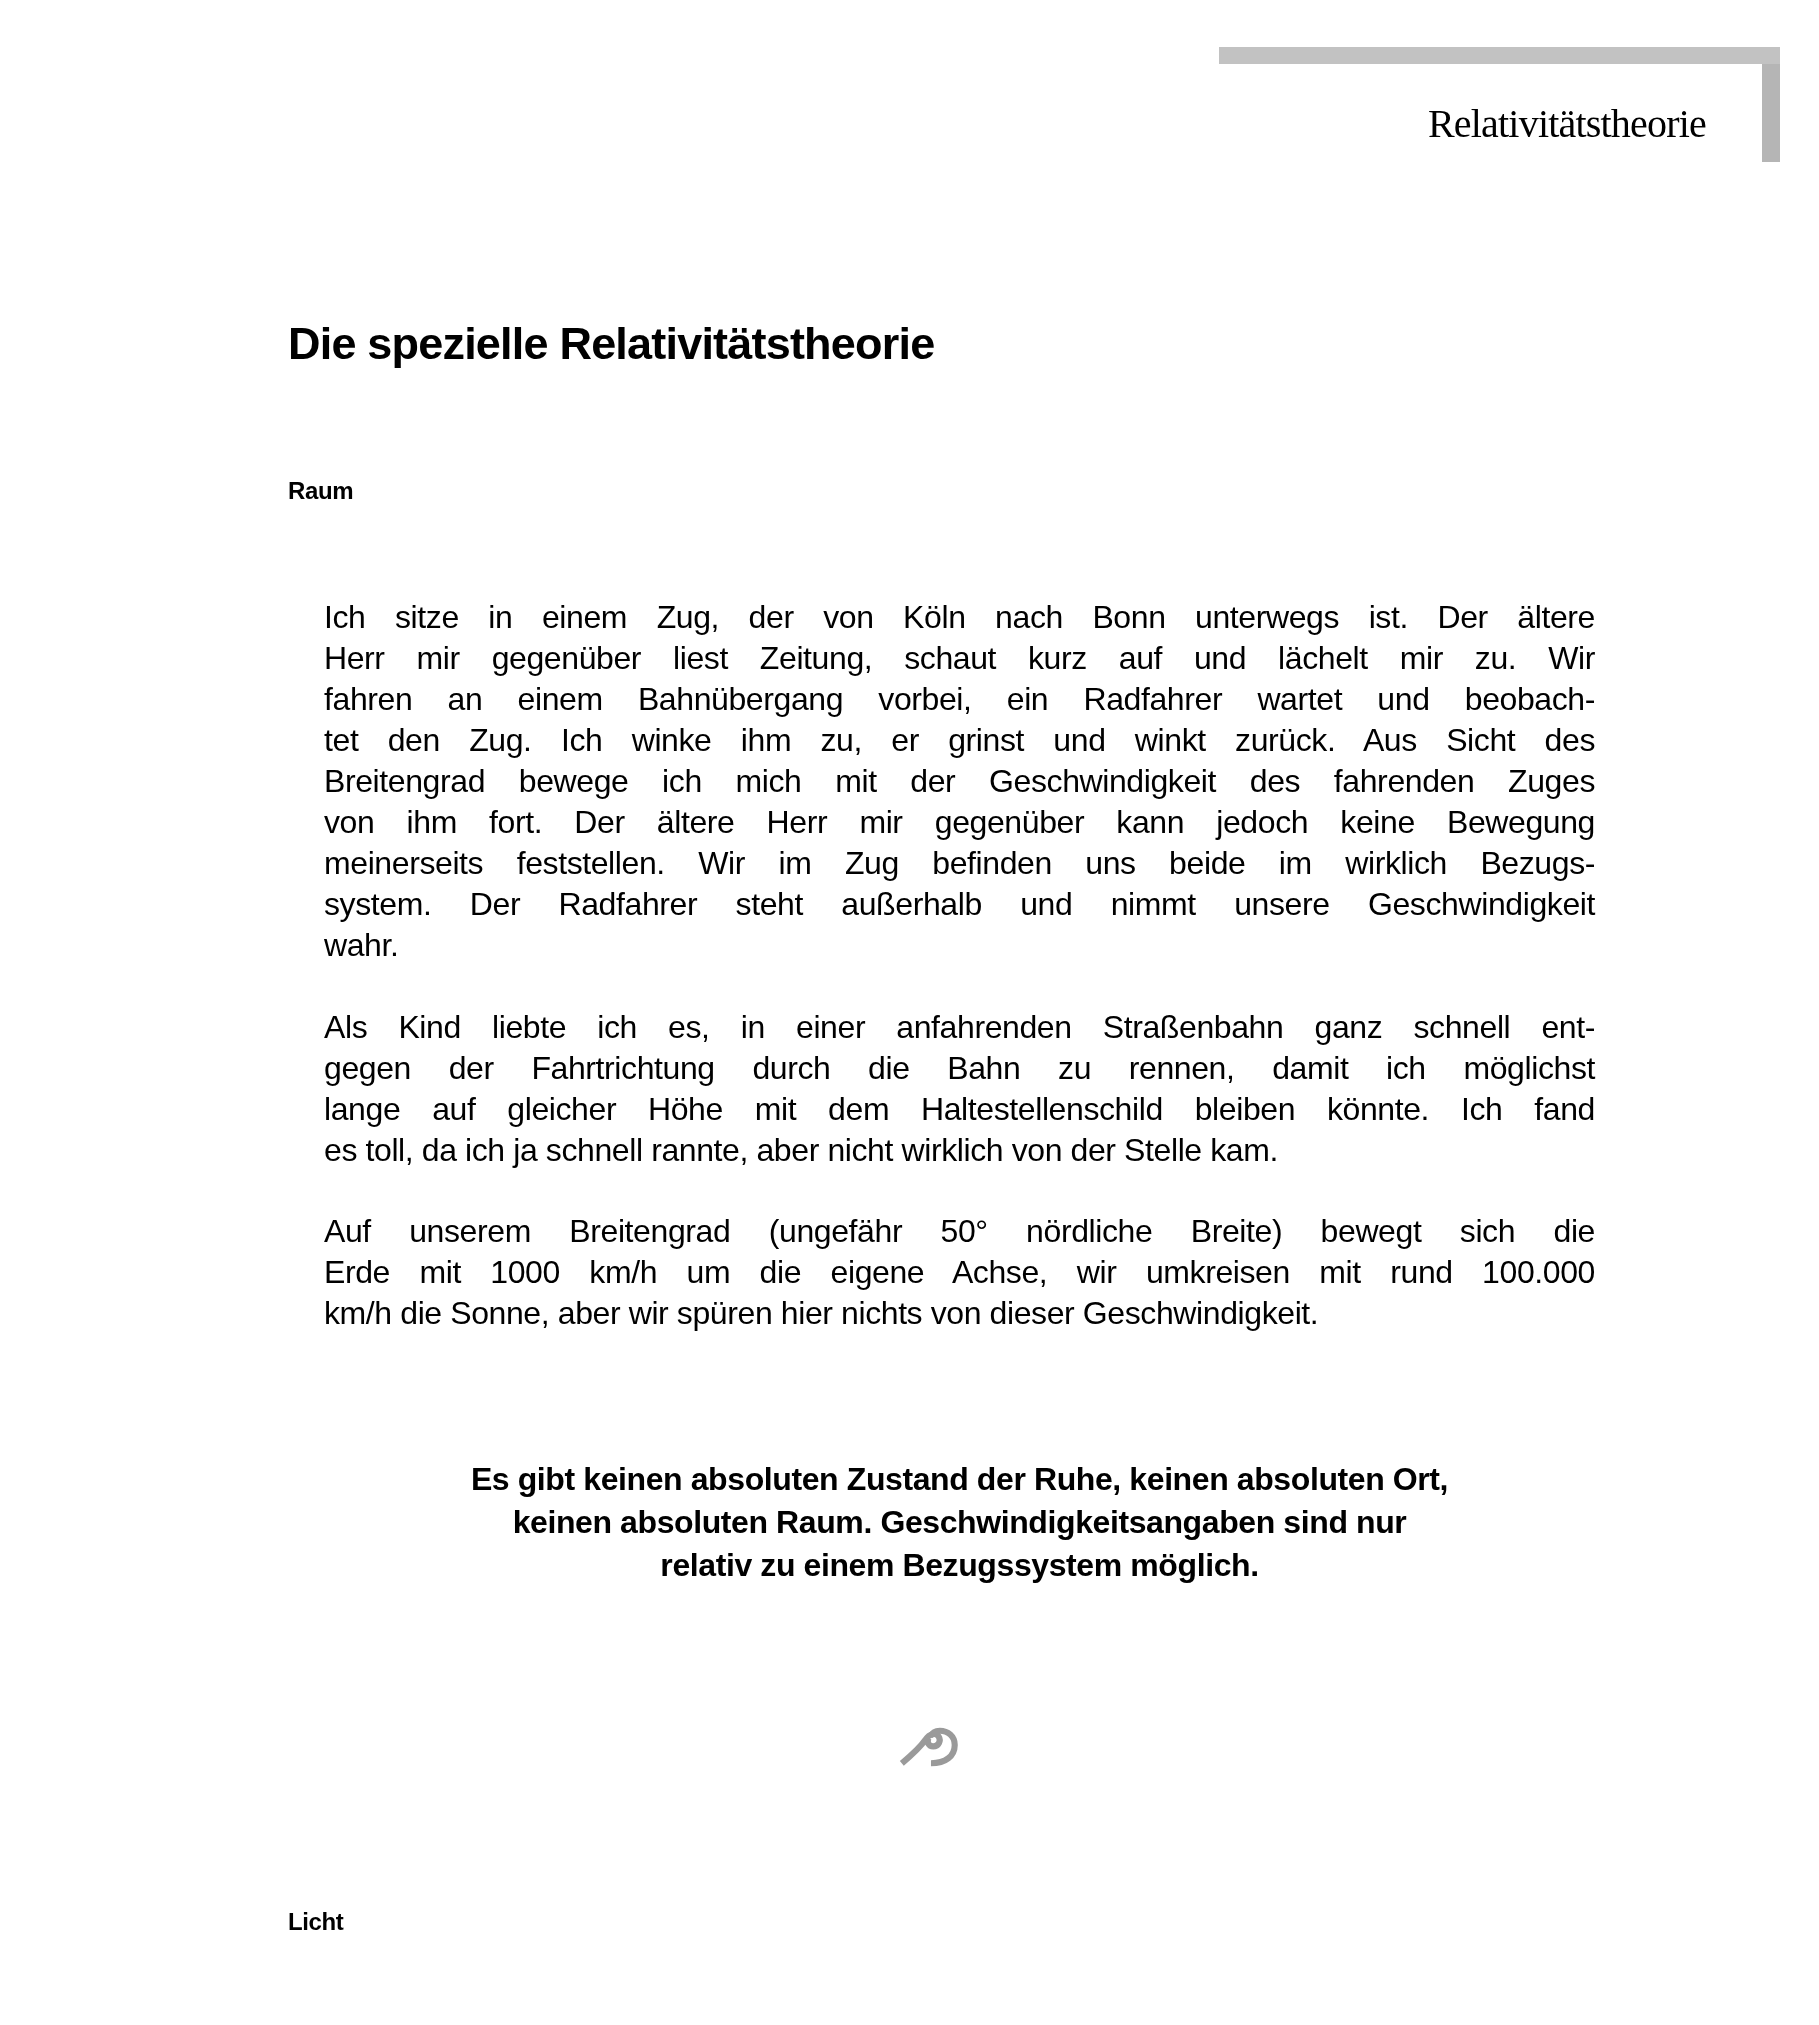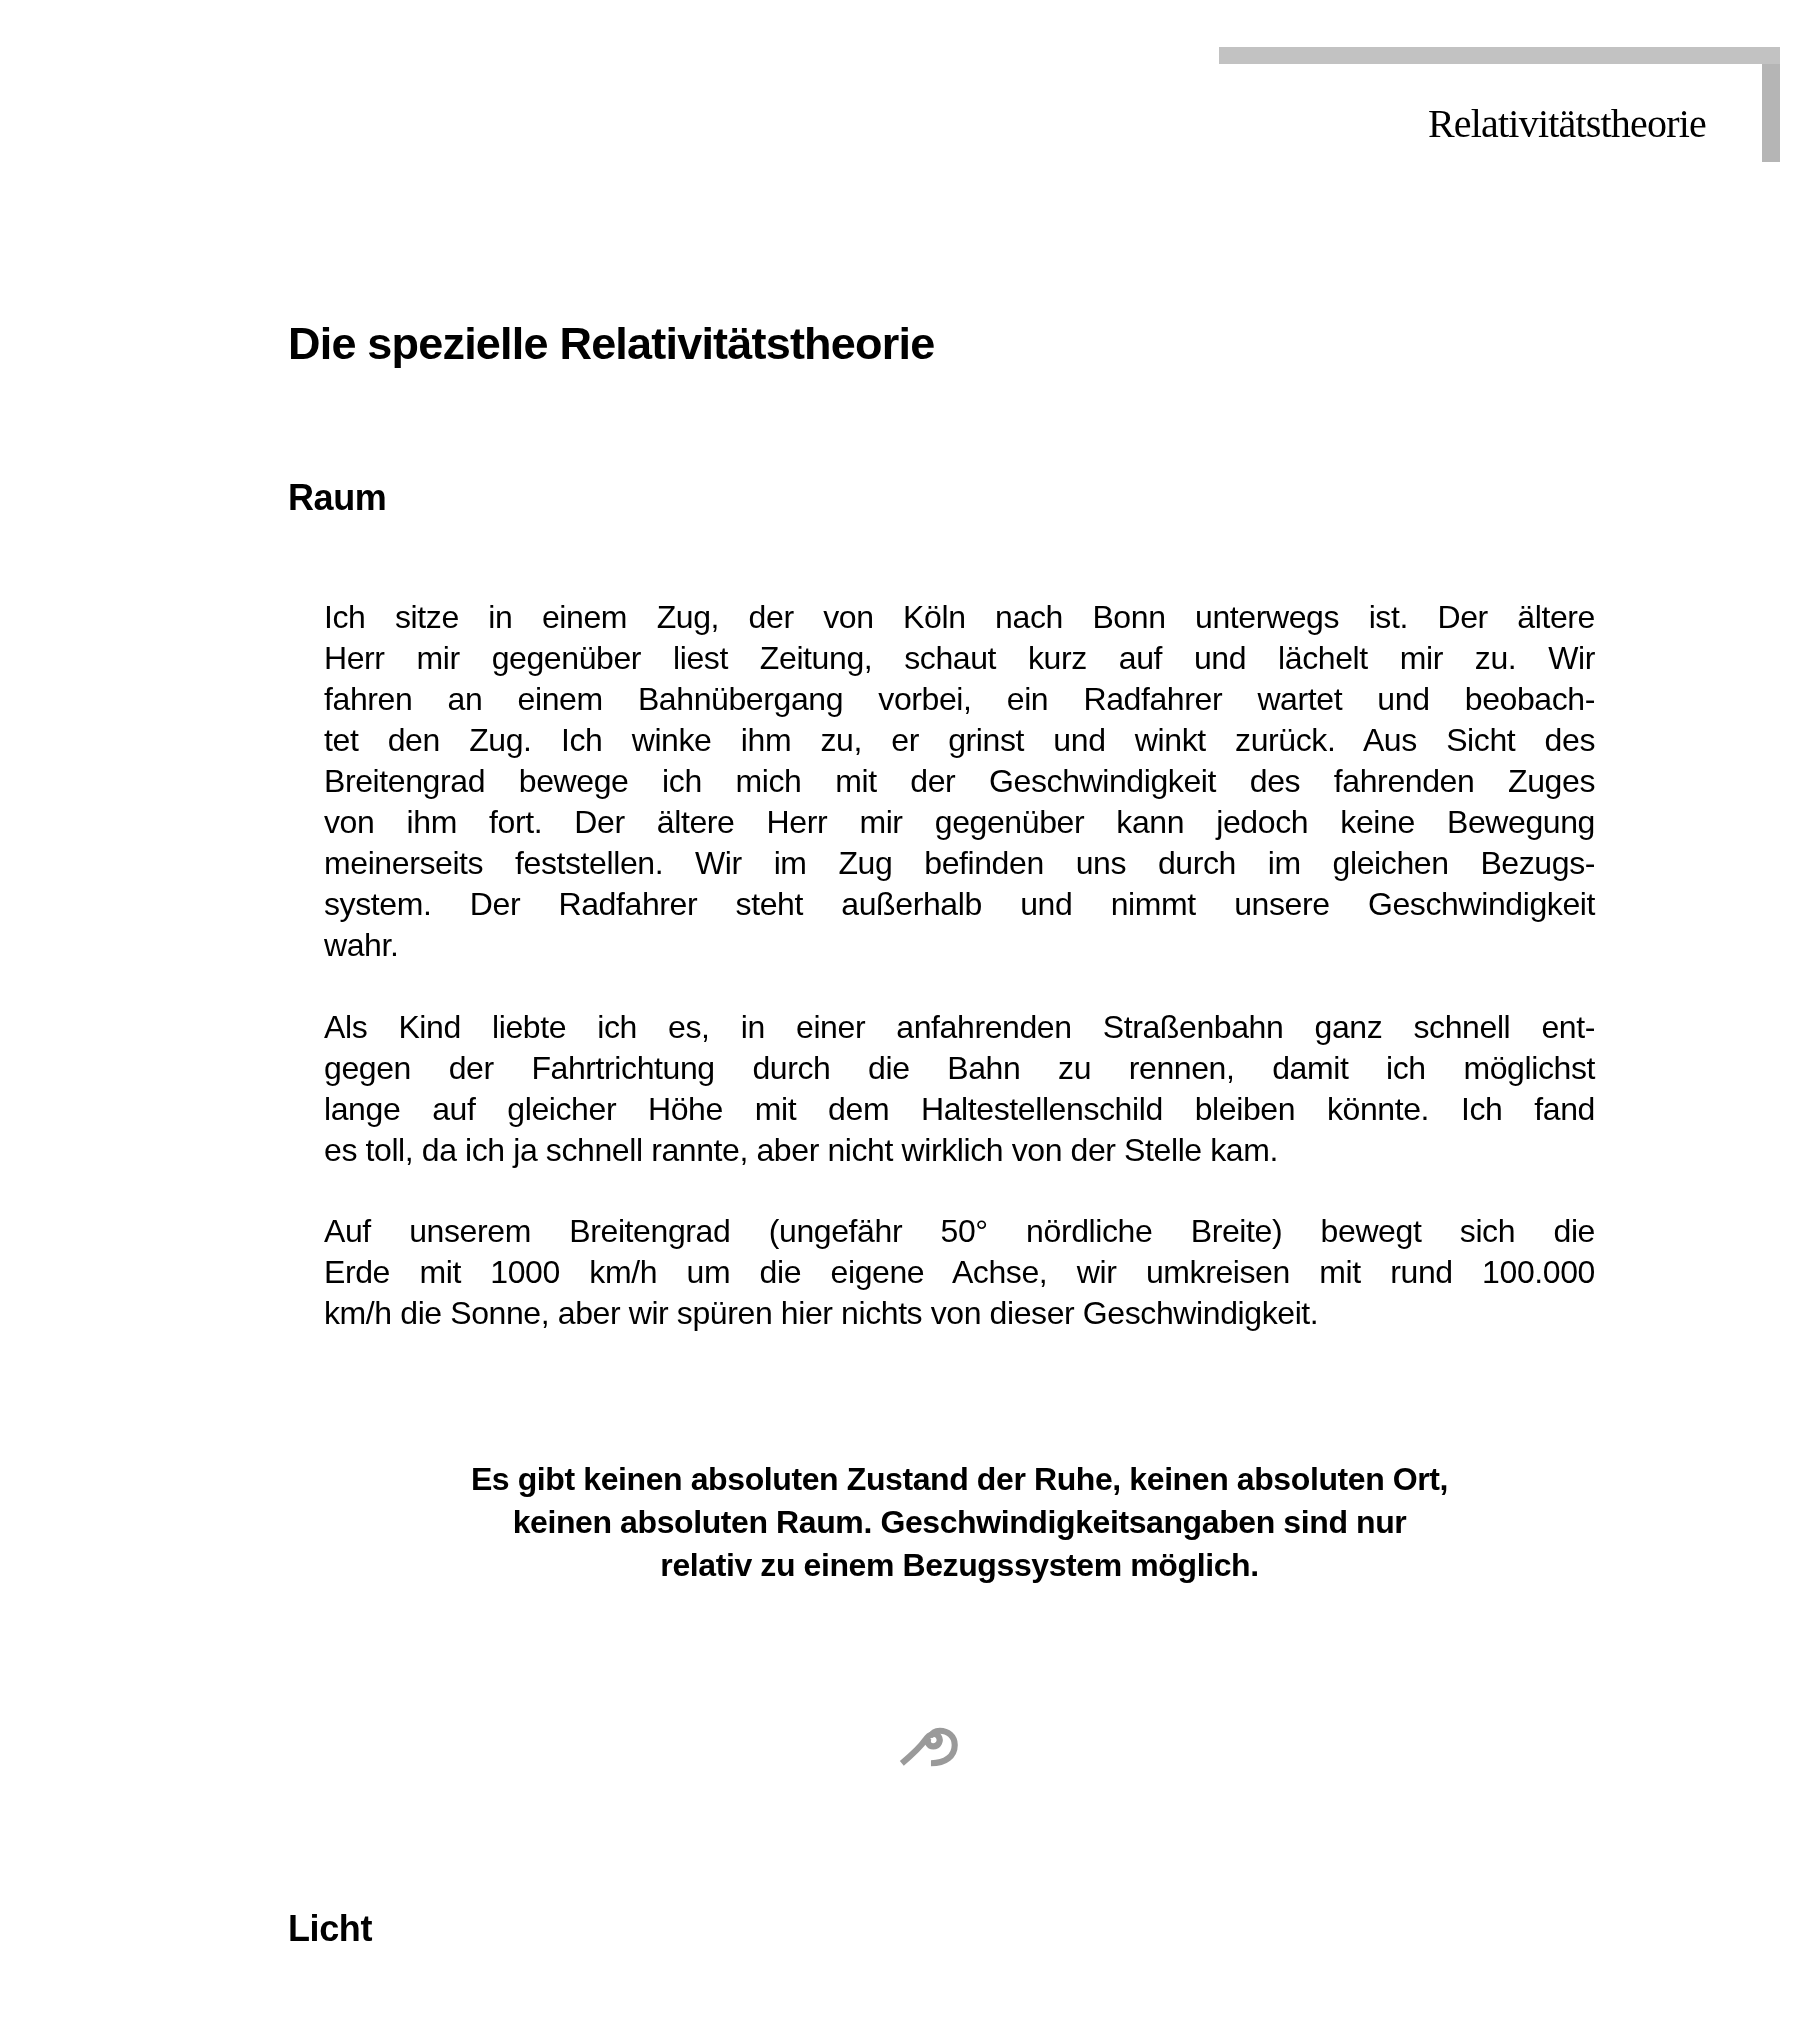--- a/index.html
+++ b/index.html
@@ -19,21 +19,21 @@
     position:absolute;right:113px;top:100px;
     font-size:40px;font-weight:400;letter-spacing:-0.8px;white-space:nowrap;font-family:Liberation Serif, serif;
   }
   
   .doc-title{
     position:absolute;left:288px;top:303px;
     font-size:45px;font-weight:700;letter-spacing:-0.8px;white-space:nowrap;margin-top:15px;
   }
   .sec-heading{
     position:absolute;left:288px;
-    font-size:36px;font-weight:700;letter-spacing:-0.4px;white-space:nowrap;
+    font-size:24px;font-weight:700;letter-spacing:-0.4px;white-space:nowrap;
   }
   #heading-raum{top:477px;}
   #heading-licht{top:1908px;}
   
   .tblock{
     position:absolute;left:288px;width:1307px;
     font-size:32px;line-height:41px;letter-spacing:-0.4px;
   }
   .tline{text-align:justify;text-align-last:justify;white-space:normal;margin-left:36px;}
   .tline.last{text-align-last:left;}
@@ -62,21 +62,21 @@
 
   <div class="sec-heading" id="heading-raum">Raum</div>
 
   <div class="tblock" id="raum-p1">
       <div class="tline">Ich sitze in einem Zug, der von Köln nach Bonn unterwegs ist. Der ältere</div>
       <div class="tline">Herr mir gegenüber liest Zeitung, schaut kurz auf und lächelt mir zu. Wir</div>
       <div class="tline">fahren an einem Bahnübergang vorbei, ein Radfahrer wartet und beobach-</div>
       <div class="tline">tet den Zug. Ich winke ihm zu, er grinst und winkt zurück. Aus Sicht des</div>
       <div class="tline">Breitengrad bewege ich mich mit der Geschwindigkeit des fahrenden Zuges</div>
       <div class="tline">von ihm fort. Der ältere Herr mir gegenüber kann jedoch keine Bewegung</div>
-      <div class="tline">meinerseits feststellen. Wir im Zug befinden uns durch im gleichen Bezugs-</div>
+      <div class="tline">meinerseits feststellen. Wir im Zug befinden uns beide im wirklich Bezugs-</div>
       <div class="tline">system. Der Radfahrer steht außerhalb und nimmt unsere Geschwindigkeit</div>
       <div class="tline last">wahr.</div>
     </div>
   <div class="tblock" id="raum-p2">
       <div class="tline">Als Kind liebte ich es, in einer anfahrenden Straßenbahn ganz schnell ent-</div>
       <div class="tline">gegen der Fahrtrichtung durch die Bahn zu rennen, damit ich möglichst</div>
       <div class="tline">lange auf gleicher Höhe mit dem Haltestellenschild bleiben könnte. Ich fand</div>
       <div class="tline last">es toll, da ich ja schnell rannte, aber nicht wirklich von der Stelle kam.</div>
     </div>
   <div class="tblock" id="raum-p3">

